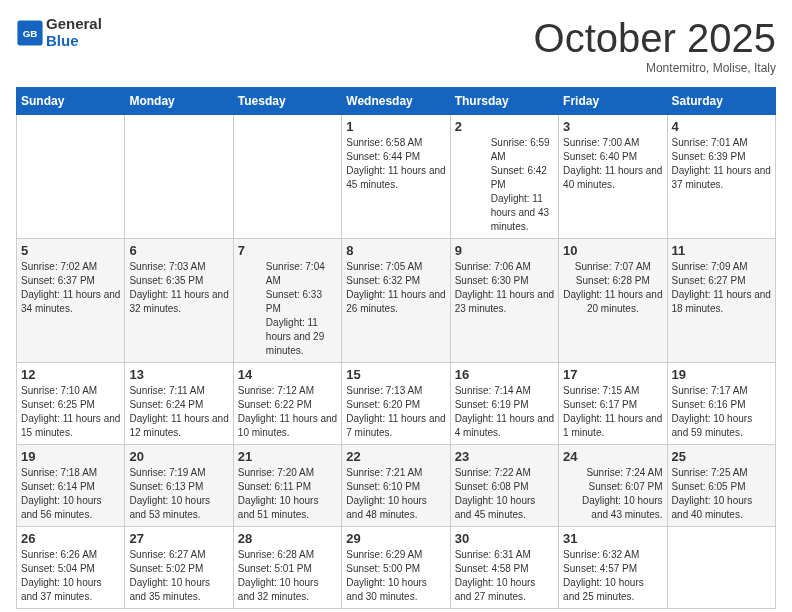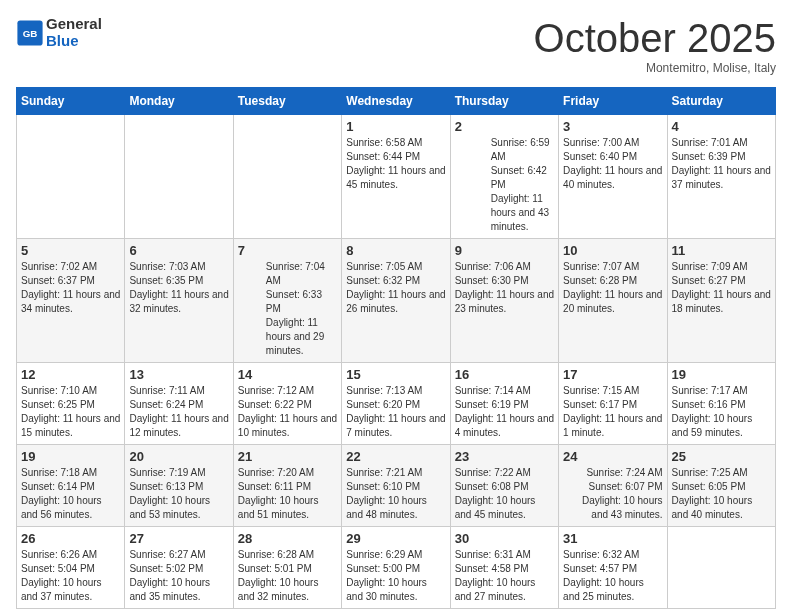--- a/index.html
+++ b/index.html
@@ -162,21 +162,21 @@
 Daylight: 11 hours and 26 minutes.</div>
         </td>
         <td>
           <div class="day-num">9</div>
           <div class="day-info" style="white-space: pre-line;">Sunrise: 7:06 AM
 Sunset: 6:30 PM
 Daylight: 11 hours and 23 minutes.</div>
         </td>
         <td>
           <div class="day-num">10</div>
-          <div class="day-info" style="white-space: pre-line;">Sunrise: 7:07 AM
+          <div class="day-info" style="white-space: pre-line; text-align: center;">Sunrise: 7:07 AM
 Sunset: 6:28 PM
 Daylight: 11 hours and 20 minutes.</div>
         </td>
         <td>
           <div class="day-num">11</div>
           <div class="day-info" style="white-space: pre-line;">Sunrise: 7:09 AM
 Sunset: 6:27 PM
 Daylight: 11 hours and 18 minutes.</div>
         </td>
       </tr>

